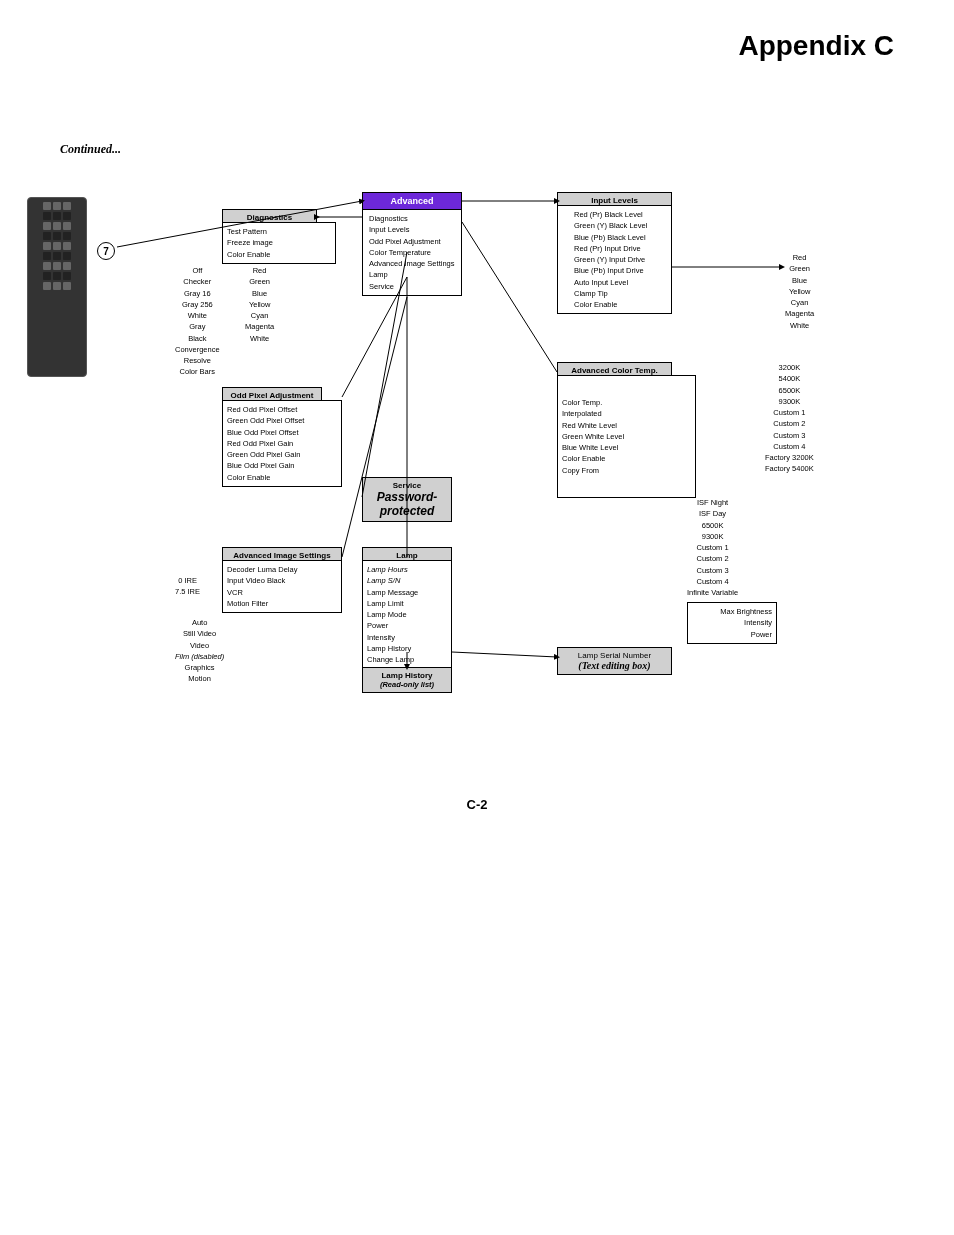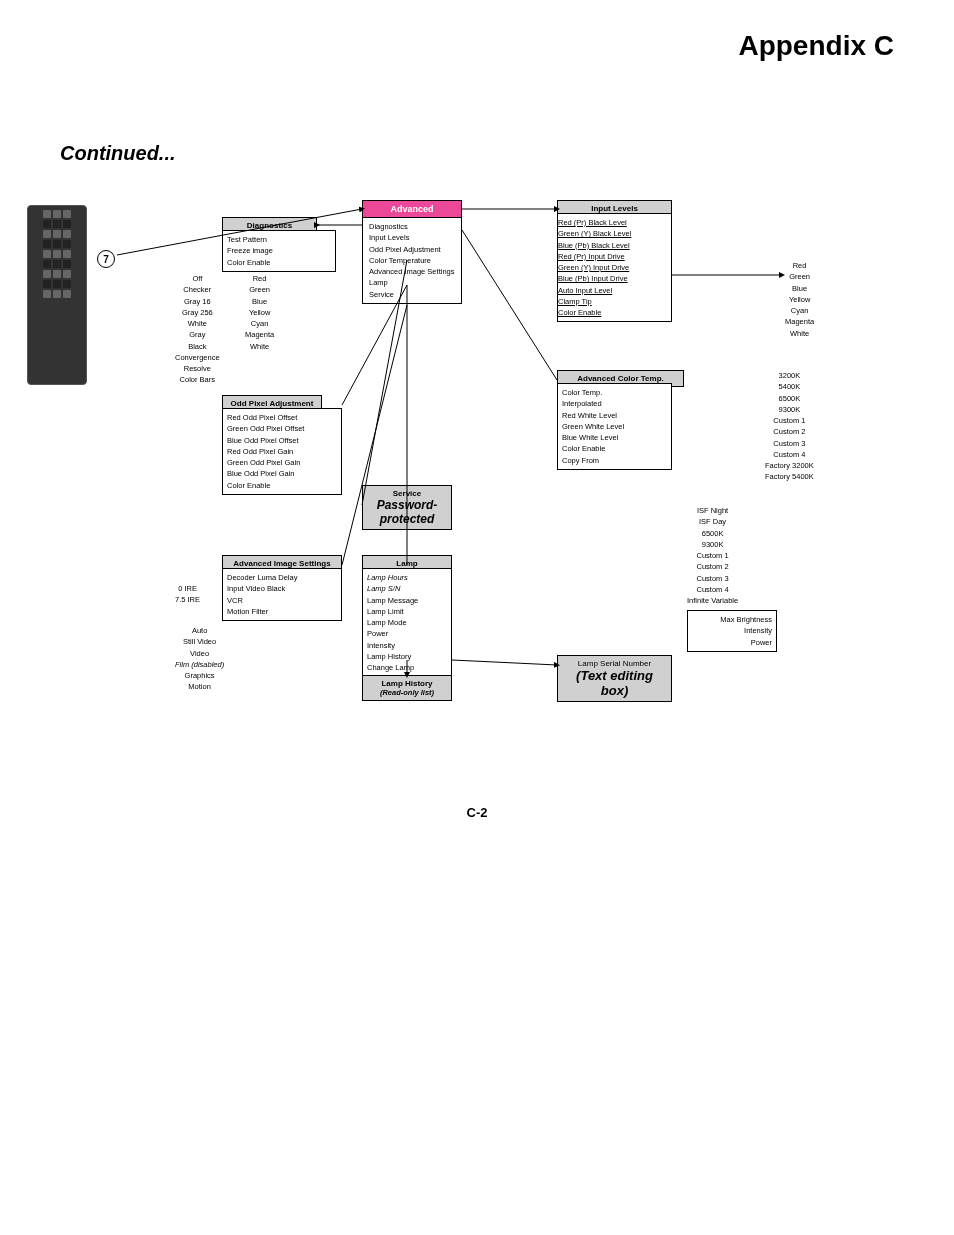--- a/index.html
+++ b/index.html
@@ -13,24 +13,25 @@
     }
 
     .page-title {
       text-align: right;
       font-size: 28px;
       font-weight: bold;
       padding: 30px 60px 0 0;
     }
 
     .continued {
-      font-size: 20px;
+      font-size: 12px;
       font-style: italic;
       font-weight: bold;
       padding: 80px 0 0 60px;
+      font-family: Liberation Serif, serif;
     }
 
     .diagram-area {
       position: relative;
       margin: 30px auto;
       width: 900px;
       height: 580px;
     }
 
     
@@ -77,21 +78,21 @@
     }
 
     
     .box {
       position: absolute;
       border: 1px solid #000;
       font-size: 8px;
       padding: 3px 4px;
     }
     .box-black {
-      background: #ec4899;
+      background: #6d28d9;
       color: #fff;
       font-weight: bold;
       text-align: center;
       font-size: 9px;
     }
     .box-gray {
       background: #d0d0d0;
       font-weight: bold;
       text-align: center;
       font-size: 8px;
@@ -294,21 +295,21 @@
 
   <div class="box box-gray" style="left:335px; top:480px; width:90px; padding:3px 4px; text-align:center;">
     <div style="font-weight:bold;">Lamp History</div>
     <div style="font-style:italic; font-size:7.5px;">(Read-only list)</div>
   </div>
 
   <div class="box box-gray" style="left:530px; top:5px; width:115px; padding:3px 4px;">
     <div style="font-weight:bold; text-align:center;">Input Levels</div>
   </div>
 
-  <div class="box box-white" style="left:530px; top:18px; width:115px; line-height:1.5; padding:3px 0;text-decoration:underline;">
+  <div class="box box-white" style="left:530px; top:18px; width:115px; line-height:1.5; padding:3px 16px;">
     <div>Red (Pr) Black Level</div>
     <div>Green (Y) Black Level</div>
     <div>Blue (Pb) Black Level</div>
     <div>Red (Pr) Input Drive</div>
     <div>Green (Y) Input Drive</div>
     <div>Blue (Pb) Input Drive</div>
     <div>Auto Input Level</div>
     <div>Clamp Tip</div>
     <div>Color Enable</div>
   </div>
@@ -316,25 +317,25 @@
   <div class="text-block" style="left:758px; top:65px; line-height:1.5;">
     <div>Red</div>
     <div>Green</div>
     <div>Blue</div>
     <div>Yellow</div>
     <div>Cyan</div>
     <div>Magenta</div>
     <div>White</div>
   </div>
 
-  <div class="box box-gray" style="left:530px; top:175px; width:127px; padding:3px 4px;">
+  <div class="box box-gray" style="left:530px; top:175px; width:115px; padding:3px 4px;">
     <div style="font-weight:bold; text-align:center;">Advanced Color Temp.</div>
   </div>
 
-  <div class="box box-white" style="left:530px; top:188px; width:115px; line-height:1.5; padding:3px 4px;">
+  <div class="box box-white" style="left:530px; top:188px; width:139px; line-height:1.5; padding:21px 4px;">
     <div>Color Temp.</div>
     <div>Interpolated</div>
     <div>Red White Level</div>
     <div>Green White Level</div>
     <div>Blue White Level</div>
     <div>Color Enable</div>
     <div>Copy From</div>
   </div>
 
   <div class="text-block" style="left:738px; top:175px; line-height:1.5;">
@@ -363,21 +364,21 @@
   </div>
 
   <div class="box box-white" style="left:660px; top:415px; width:90px; line-height:1.5; padding:3px 4px; border:1px solid #000;text-align:right;">
     <div>Max Brightness</div>
     <div>Intensity</div>
     <div>Power</div>
   </div>
 
   <div class="box box-gray" style="left:530px; top:460px; width:115px; padding:3px 4px; text-align:center;">
     <div style="font-weight:normal;">Lamp Serial Number</div>
-    <div style="font-style:italic; font-size:13px;">(Text editing box)</div>
+    <div style="font-style:italic; font-size:10px;font-family:Liberation Serif, serif;">(Text editing box)</div>
   </div>
 
   <svg class="svg-overlay" xmlns="http://www.w3.org/2000/svg">
 
     <line x1="90" y1="60" x2="335" y2="14" stroke="#000" stroke-width="1" marker-end="url(#arrow)"></line>
 
     <line x1="335" y1="30" x2="290" y2="30" stroke="#000" stroke-width="1"></line>
     <line x1="290" y1="30" x2="290" y2="30" stroke="#000" stroke-width="1" marker-end="url(#arrow)"></line>
 
     <line x1="435" y1="14" x2="530" y2="14" stroke="#000" stroke-width="1" marker-end="url(#arrow)"></line>

